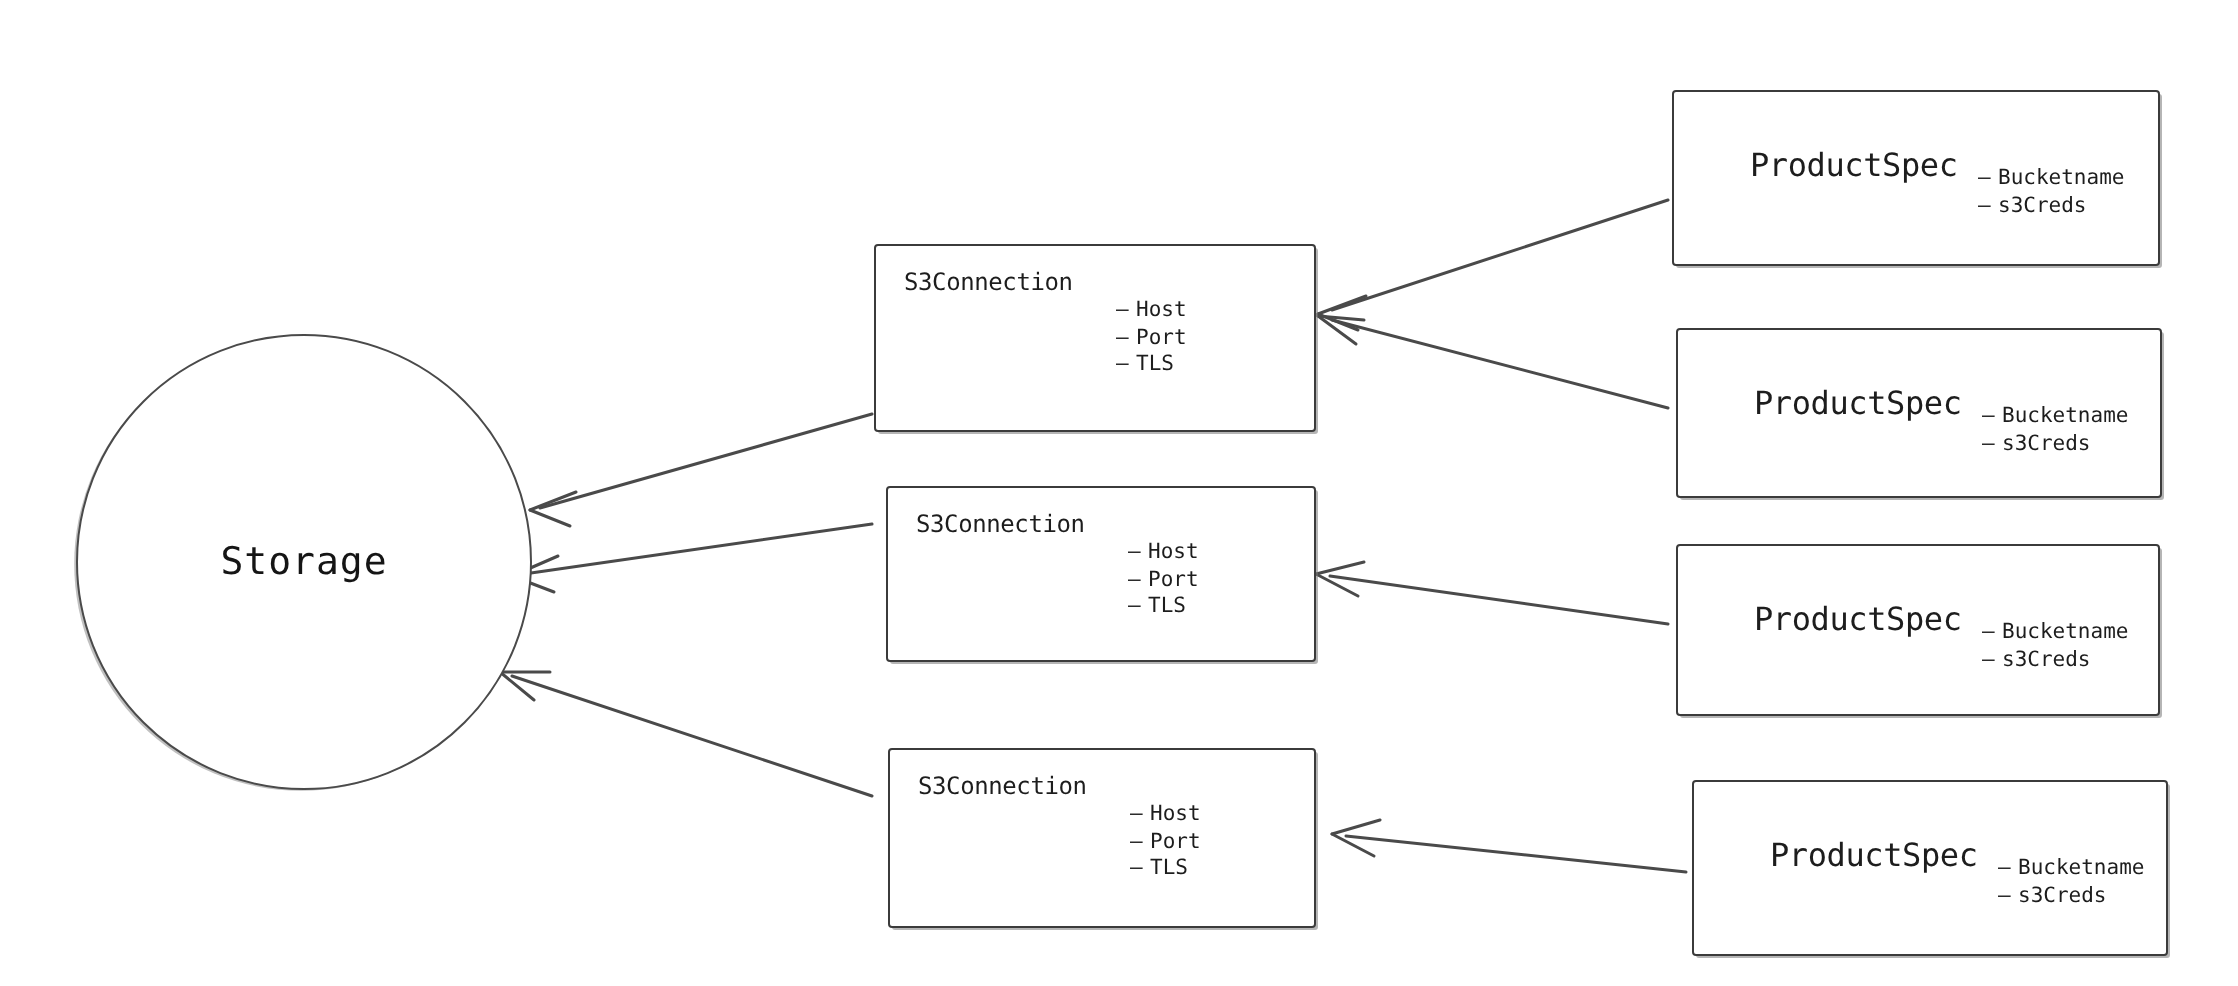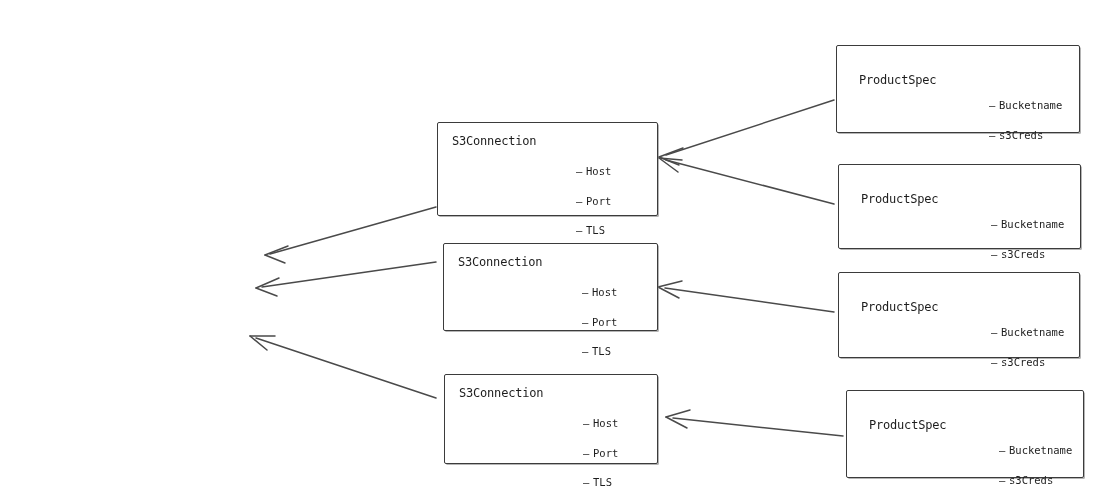--- a/index.html
+++ b/index.html
@@ -39,40 +39,39 @@
     left: 14px;
     top: 11px;
     font-family: "DejaVu Sans Mono", monospace;
     font-size: 12px;
     letter-spacing: -0.2px;
     color: #1d1d1d;
     white-space: nowrap;
   }
   .node-fields {
     position: absolute;
-    left: 138px;
+    left: 120px;
     top: 26px;
     font-family: "DejaVu Sans Mono", monospace;
     font-size: 10.5px;
     line-height: 13.5px;
     color: #1d1d1d;
     white-space: nowrap;
   }
   .node-fields .field-row {
     white-space: nowrap;
-    margin-top: 16px;
   }
   .node-fields .dash {
     display: inline-block;
     width: 10px;
   }
   .spec-box .node-title {
-    left: 22px;
+    left: 38px;
     top: 27px;
-    font-size: 12px;
+    font-size: 16px;
   }
   .spec-box .node-fields {
     left: 152px;
     top: 36px;
     font-size: 10.5px;
     line-height: 14px;
   }
   .circle-node {
     position: absolute;
     box-sizing: border-box;
@@ -137,20 +136,23 @@
       <path d="M 658 287 L 679 298" fill="none" stroke="#4a4a4a" stroke-width="1.5" stroke-linecap="round"></path>
     </g>
 
     <g>
       <path d="M 843 436 L 673 418" fill="none" stroke="#4a4a4a" stroke-width="1.5" stroke-linecap="round"></path>
       <path d="M 666 417 L 690 410" fill="none" stroke="#4a4a4a" stroke-width="1.5" stroke-linecap="round"></path>
       <path d="M 666 417 L 687 428" fill="none" stroke="#4a4a4a" stroke-width="1.5" stroke-linecap="round"></path>
     </g>
   </svg>
 
+  <div class="circle-node" style="left:38px; top:167px; width:228px; height:228px;">
+    <div class="circle-label">Storage</div>
+  </div>
 
   <div class="node-box conn-box" style="left:437px; top:122px; width:221px; height:94px;">
     <div class="node-title">S3Connection</div>
     <div class="node-fields">
       <div class="field-row"><span class="dash">–</span><span>Host</span></div>
       <div class="field-row"><span class="dash">–</span><span>Port</span></div>
       <div class="field-row"><span class="dash">–</span><span>TLS</span></div>
     </div>
   </div>
 

